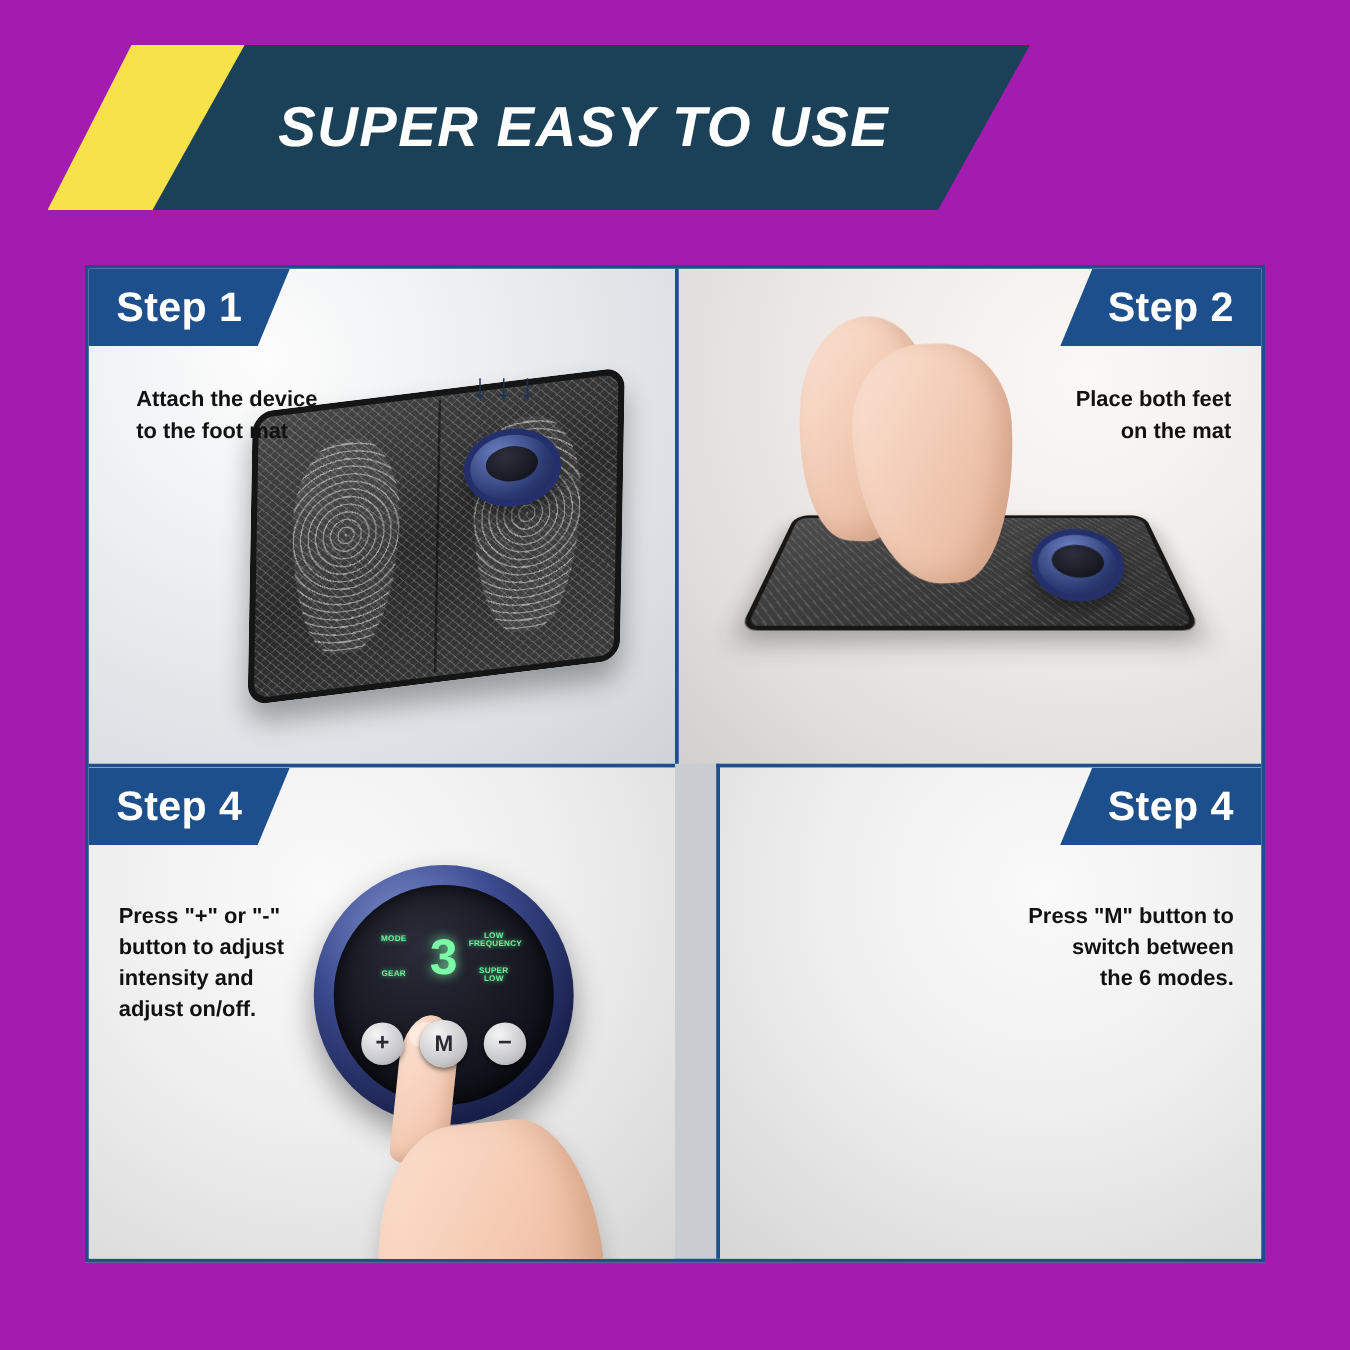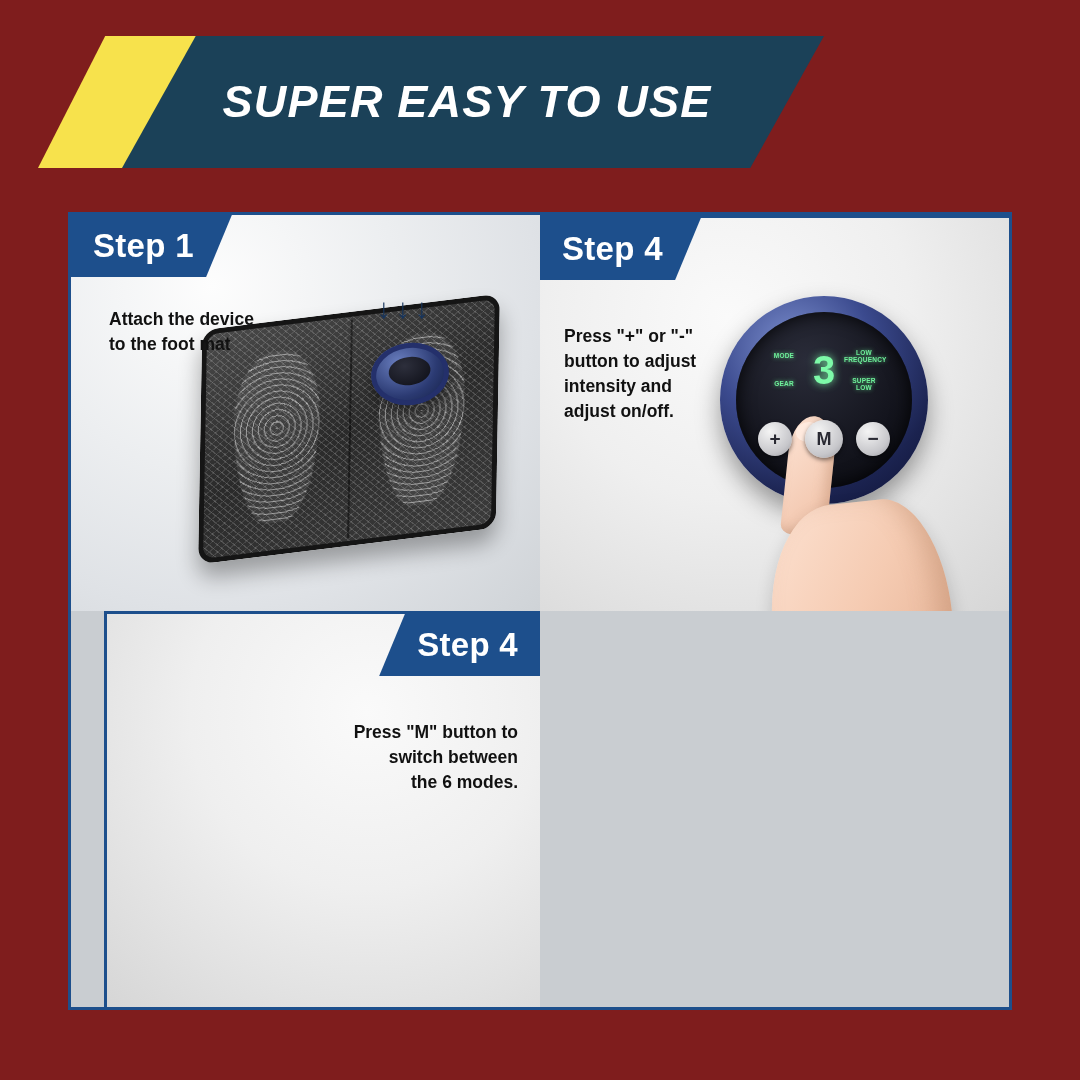--- a/index.html
+++ b/index.html
@@ -2,21 +2,21 @@
 <html><head>
 <meta charset="utf-8">
 <style>
   * { box-sizing: border-box; margin: 0; padding: 0; }
   html, body {
     width: 1080px; height: 1080px;
     background: #ffffff;
     font-family: "Liberation Sans", sans-serif;
     overflow: hidden;
   }
-  .page { position: relative; width: 1080px; height: 1080px; background: #7f1d1d; }
+  .page { position: relative; width: 1080px; height: 1080px; background: #a21caf; }
 
   
   .banner-wrap { position: absolute; left: 0; top: 36px; width: 1080px; height: 132px; }
   .banner-yellow {
     position: absolute; left: 38px; top: 0; width: 210px; height: 132px;
     background: #f7e24c;
     clip-path: polygon(32% 0, 100% 0, 68% 100%, 0% 100%);
   }
   .banner-navy {
     position: absolute; left: 122px; top: 0; width: 702px; height: 132px;
@@ -231,20 +231,33 @@
         <div class="arrows">↓↓↓</div>
         <div class="puck1"></div>
       </div>
       <div class="ribbon left">Step 1</div>
       <div class="caption cap1">
         <div>Attach the device</div>
         <div>to the foot mat</div>
       </div>
     </div>
 
+    <div class="cell tr">
+      <div class="photo p2">
+        <div class="mat2"></div>
+        <div class="leg leg-back"></div>
+        <div class="leg leg-front"></div>
+        <div class="puck2"></div>
+      </div>
+      <div class="ribbon right">Step 2</div>
+      <div class="caption cap2">
+        <div>Place both feet</div>
+        <div>on the mat</div>
+      </div>
+    </div>
 
     <div class="cell bl">
       <div class="photo p3">
         <div class="ctrl ctrl3">
           <div class="screen">
             <div class="scr-lbl">MODE</div>
             <div class="scr-num">3</div>
             <div class="scr-lbl">LOW FREQUENCY</div>
             <div class="scr-lbl">GEAR</div>
             <div class="scr-lbl">SUPER LOW</div>

